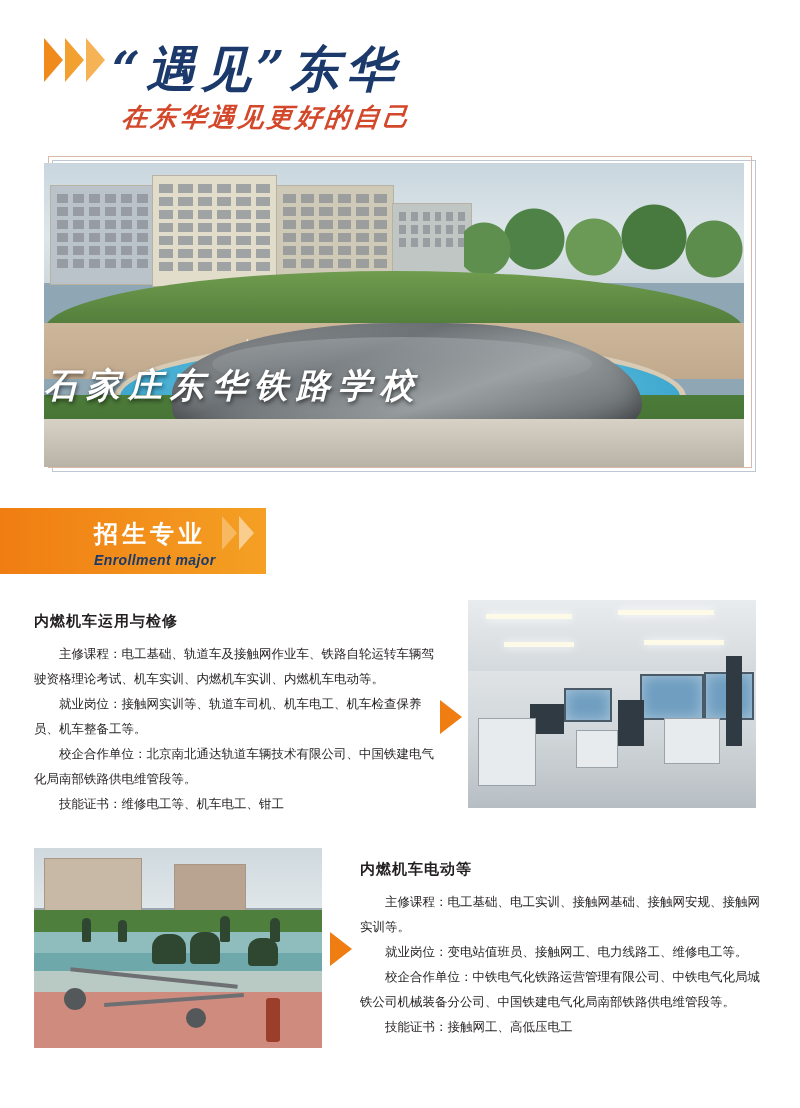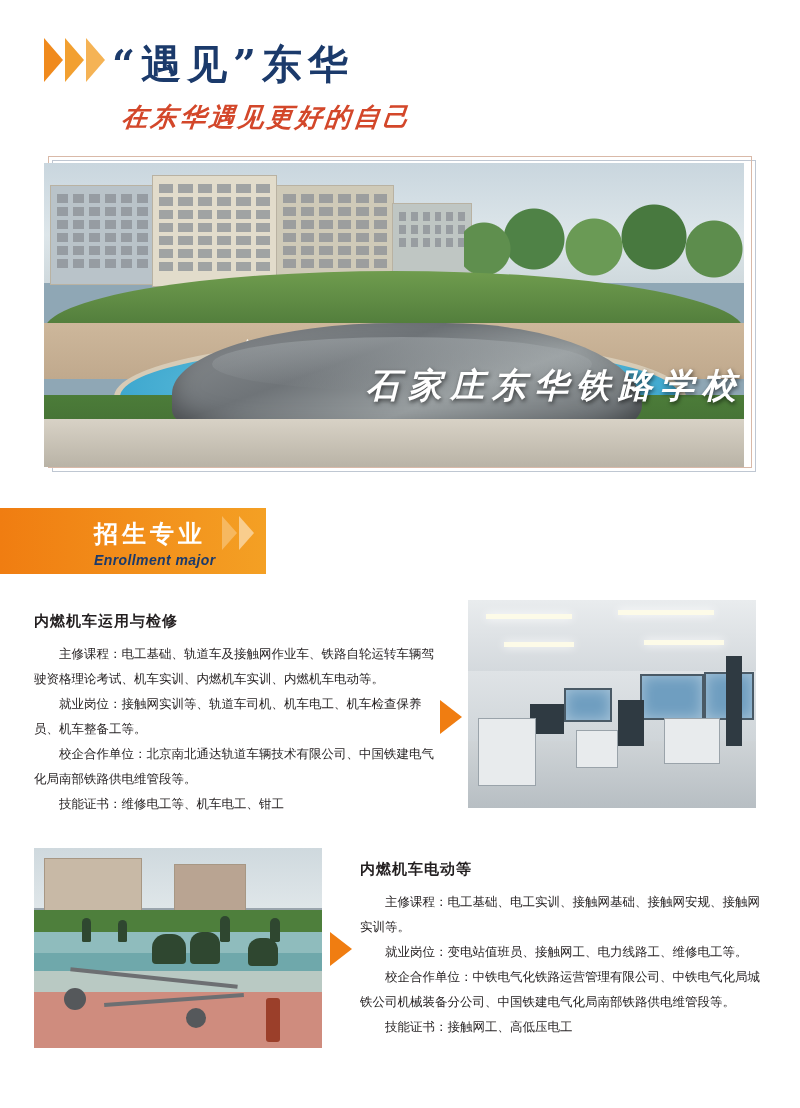--- a/index.html
+++ b/index.html
@@ -38,25 +38,26 @@
     margin-right: 2px;
   }
   .chev.c2 { border-left-color: #f2a030; }
   .chev.c3 { border-left-color: #f5b355; }
 
   .title-main {
     position: absolute;
     left: 112px;
     top: 37px;
     font-family: "DejaVu Serif", serif;
-    font-size: 40px;
+    font-size: 49px;
     font-weight: bold;
     letter-spacing: 6px;
     color: #1b3a6b;
     white-space: nowrap;
+    font-style: italic;
   }
   .title-sub {
     position: absolute;
     left: 122px;
     top: 100px;
     font-family: "DejaVu Serif", serif;
     font-size: 26px;
     font-weight: bold;
     font-style: italic;
     letter-spacing: 3px;
@@ -168,21 +169,21 @@
     background: linear-gradient(rgba(255,255,255,.85), rgba(255,255,255,.05));
     border-radius: 50%;
   }
   .base-wall {
     position:absolute; left: 0; top: 256px; width: 700px; height: 48px;
     background: linear-gradient(#d8d2c6, #b9b3a6);
   }
   .calligraphy {
     position:absolute;
     left: 0; top: 200px; width: 700px;
-    text-align: right;
+    text-align: left;
     font-family: "DejaVu Serif", serif;
     font-size: 34px;
     font-weight: bold;
     font-style: italic;
     letter-spacing: 8px;
     color: #ffffff;
     text-shadow: 1px 2px 4px rgba(0,0,0,.6);
     white-space: nowrap;
   }
 

